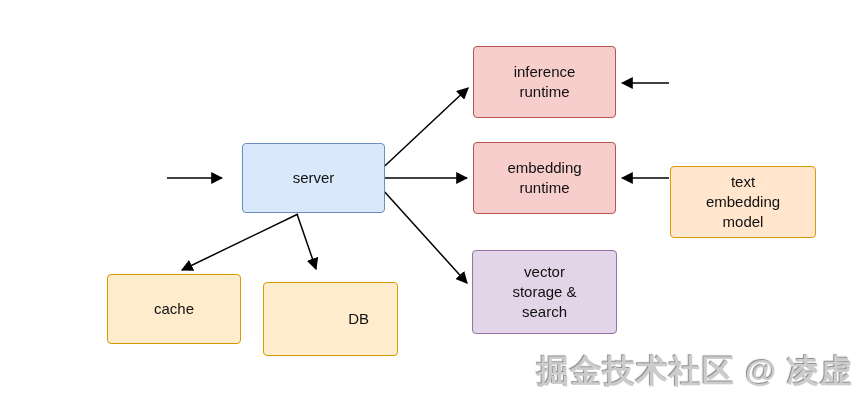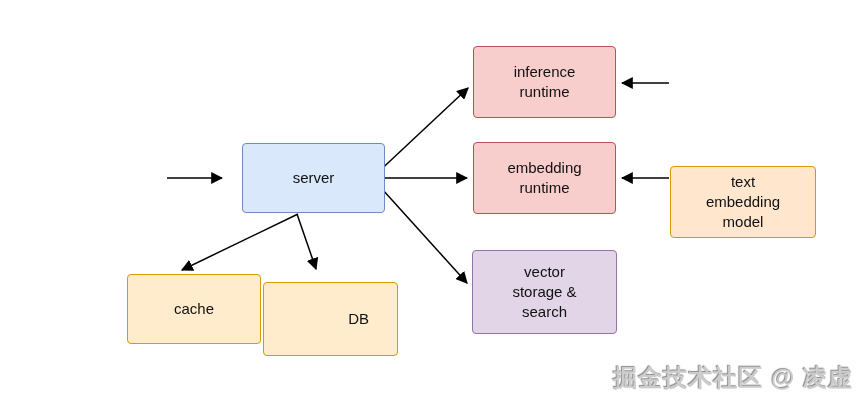--- a/index.html
+++ b/index.html
@@ -48,28 +48,28 @@
                            background: var(--runtime-fill, #f8cecc); border-color: var(--runtime-border, #b85450); }
   .node-llm              { left: 670px; top: 46px;  width: 146px; height: 72px;
                            background: var(--model-fill, #ffe6cc); border-color: var(--model-border, #d79b00); }
   .node-embedding        { left: 473px; top: 142px; width: 143px; height: 72px;
                            background: var(--runtime-fill, #f8cecc); border-color: var(--runtime-border, #b85450); }
   .node-text-embedding   { left: 670px; top: 142px; width: 146px; height: 72px;
                            background: var(--model-fill, #ffe6cc); border-color: var(--model-border, #d79b00); margin-top: 24px; }
   .node-vector-storage   { left: 472px; top: 250px; width: 145px; height: 84px;
                            background: var(--vector-fill, #e1d5e7); border-color: var(--vector-border, #9673a6); }
   .node-cache            { left: 107px; top: 274px; width: 134px; height: 70px;
-                           background: var(--storage-fill, #ffeccd); border-color: var(--storage-border, #d79b00); margin-left: 20px; }
+                           background: var(--storage-fill, #ffeccd); border-color: var(--storage-border, #d79b00); }
   .node-db               { left: 263px; top: 282px; width: 135px; height: 74px;
                            background: var(--storage-fill, #ffeccd); border-color: var(--storage-border, #d79b00); justify-content: flex-end; }
   .watermark {
     position: absolute;
     right: 4px;
     bottom: 10px;
-    font-size: 24px;
+    font-size: 32px;
     font-weight: bold;
     letter-spacing: 1px;
     color: #cccccc;
     text-shadow: -1px -1px 1px #8a8a8a, 1px 1px 1px #ffffff;
     user-select: none;
     text-align: center;
   }
 </style>
 </head>
 <body>

